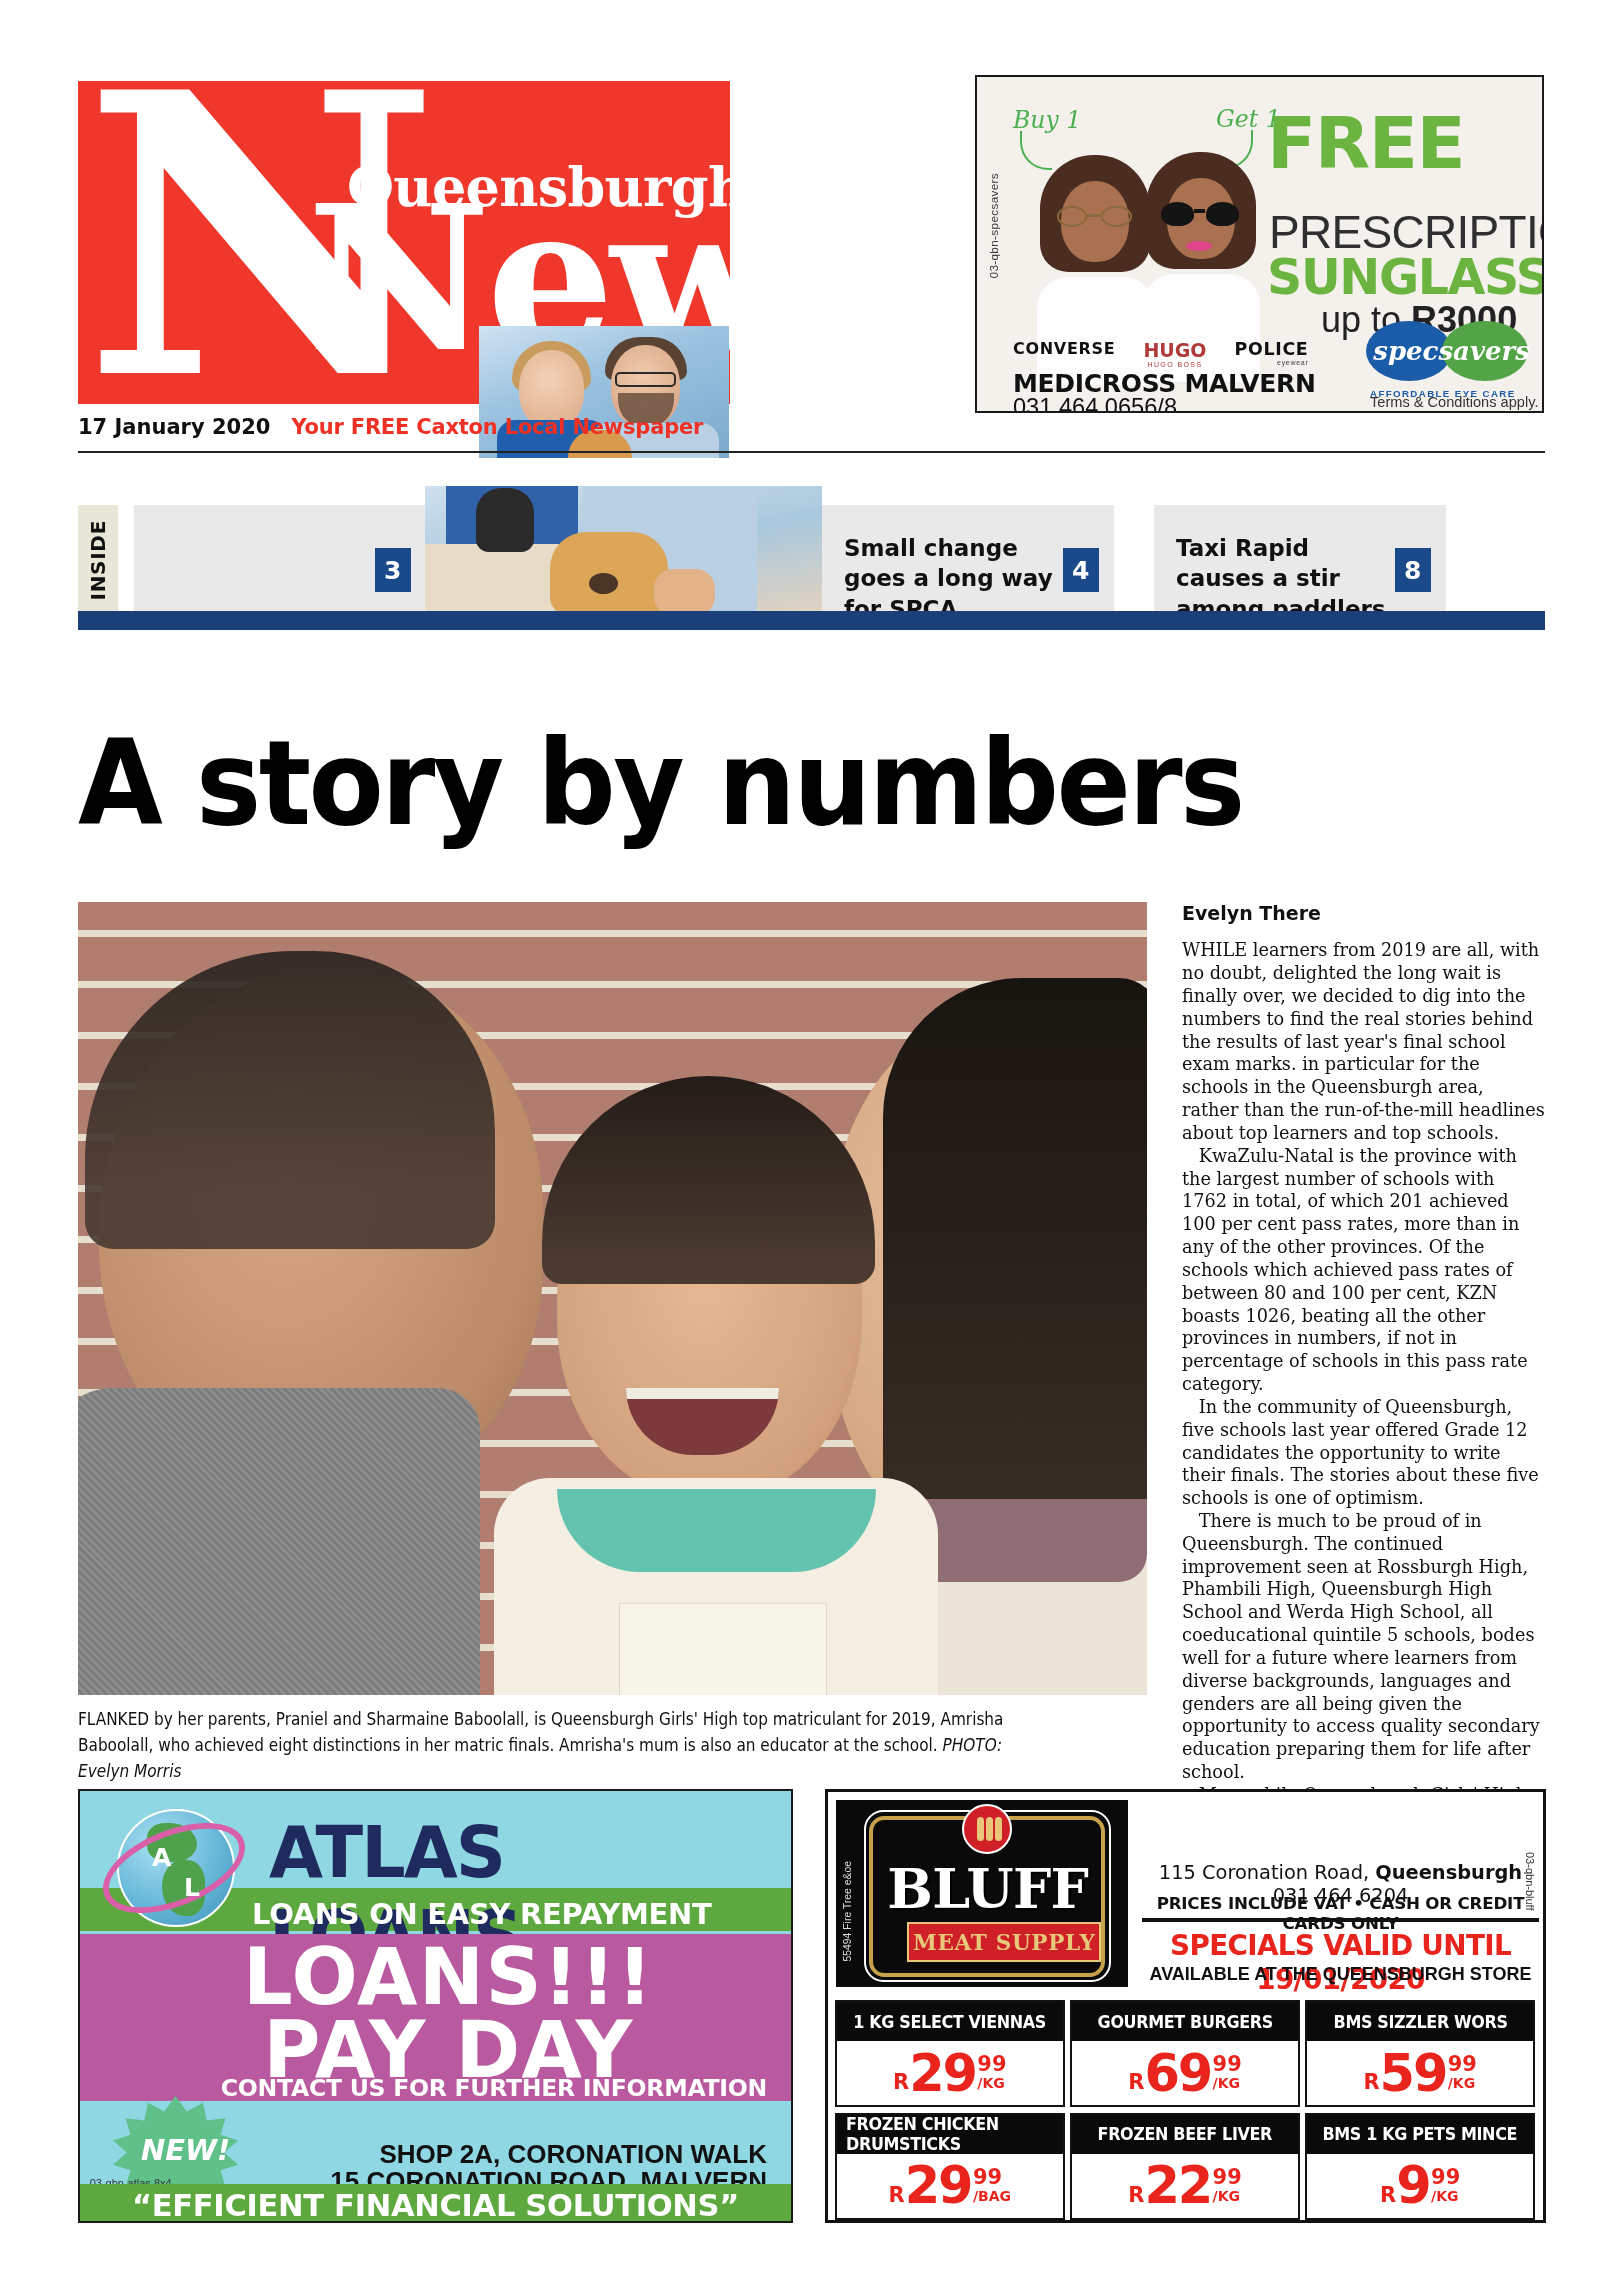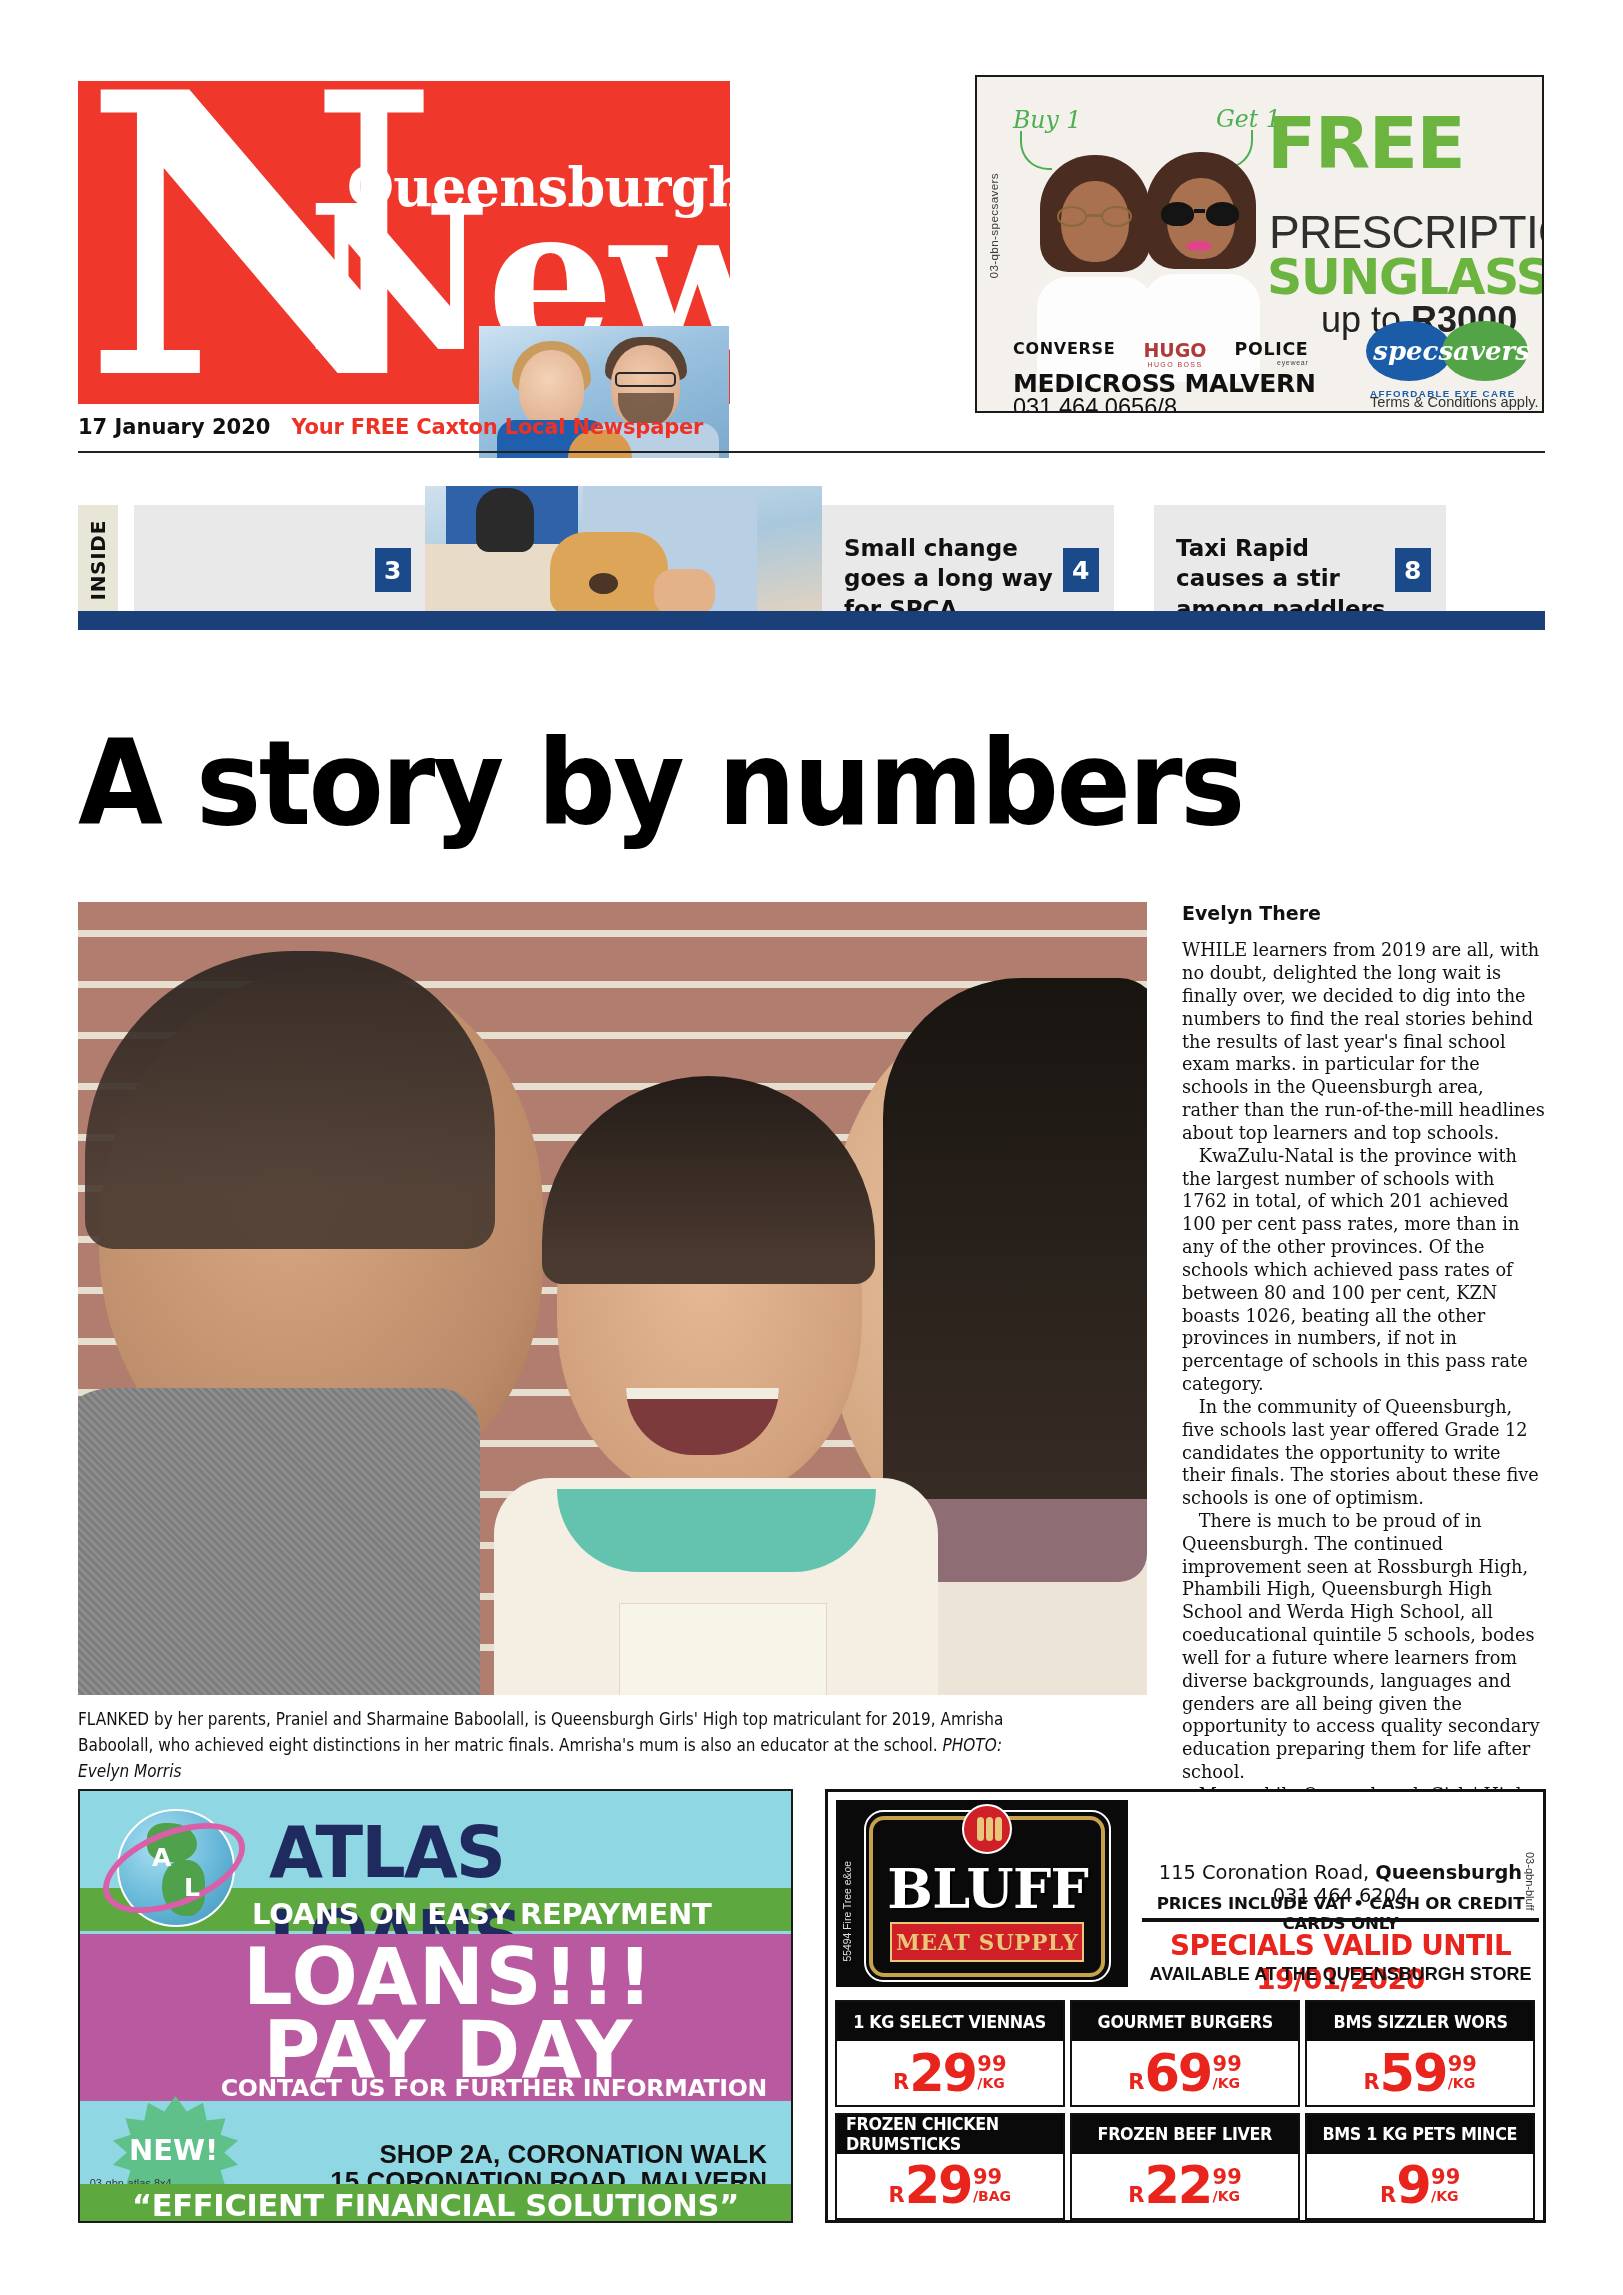--- a/index.html
+++ b/index.html
@@ -439,22 +439,22 @@
     font-family:"DejaVu Sans",sans-serif; font-weight:bold;
     font-size:23.6px; color:#fff; letter-spacing:-0.3px;
   }
   .atlas-lower { position:absolute; left:0; top:310px; width:100%; height:82px; background:#8fd7e3; }
   .atlas-star {
     position:absolute; left:33px; top:305px; width:125px; height:111px;
     background:#5fc08a;
     clip-path: polygon(50% 0%,59% 14%,72% 6%,75% 22%,90% 20%,86% 35%,100% 40%,89% 51%,100% 62%,86% 67%,90% 82%,75% 80%,72% 96%,59% 88%,50% 100%,41% 88%,28% 96%,25% 80%,10% 82%,14% 67%,0% 62%,11% 51%,0% 40%,14% 35%,10% 20%,25% 22%,28% 6%,41% 14%);
   }
   .atlas-star span {
-    position:absolute; left:16px; top:37px; width:89px; text-align:center;
-    font-family:"DejaVu Sans",sans-serif; font-weight:bold; 
+    position:absolute; left:28px; top:37px; width:89px; text-align:center;
+    font-family:"DejaVu Sans",sans-serif; font-weight:bold; font-style:italic;
     font-size:29px; color:#fff;
   }
   .atlas-sassa {
     position:absolute; left:175px; top:314px;
     font-family:"DejaVu Sans",sans-serif; font-weight:bold;
     font-size:33px; color:#111; letter-spacing:-0.7px;
   }
   .atlas-addr1 {
     position:absolute; left:0; top:348px; width:687px; text-align:right;
     font-family:"Liberation Sans",sans-serif; font-weight:bold;
@@ -506,21 +506,21 @@
   }
   .bluff-emblem .fig { position:absolute; top:11px; width:7px; height:23.6px; background:#e8c77a; border-radius:3.5px; }
   .bluff-emblem .f1 { left:12.5px; } .bluff-emblem .f2 { left:21.5px; } .bluff-emblem .f3 { left:30.5px; }
   .bluff-word {
     position:absolute; left: 39px; top: 57px; width: 225px; text-align:center;
     font-family:"DejaVu Serif", serif; font-weight:bold;
     font-size: 54px; color:#fff; letter-spacing:-0.7px;
     text-shadow: 2.1px 2.1px 0 #000;
   }
   .bluff-supply {
-    position:absolute; left: 54px; top: 122px; width: 194px; height: 40px;
+    position:absolute; left: 71px; top: 122px; width: 194px; height: 40px;
     background:#cf2027; border:2.1px solid #e8c77a;
     display:flex; align-items:center; justify-content:center;
   }
   .bluff-supply span {
     font-family:"DejaVu Serif", serif; font-weight:bold;
     font-size: 21.5px; color:#e8c77a; letter-spacing:0.7px;
   }
   .bluff-butcher {
     position:absolute; left: 314px; top: 19.4px; width: 397px; text-align:center;
     font-family:"DejaVu Serif", serif; font-weight:bold;

